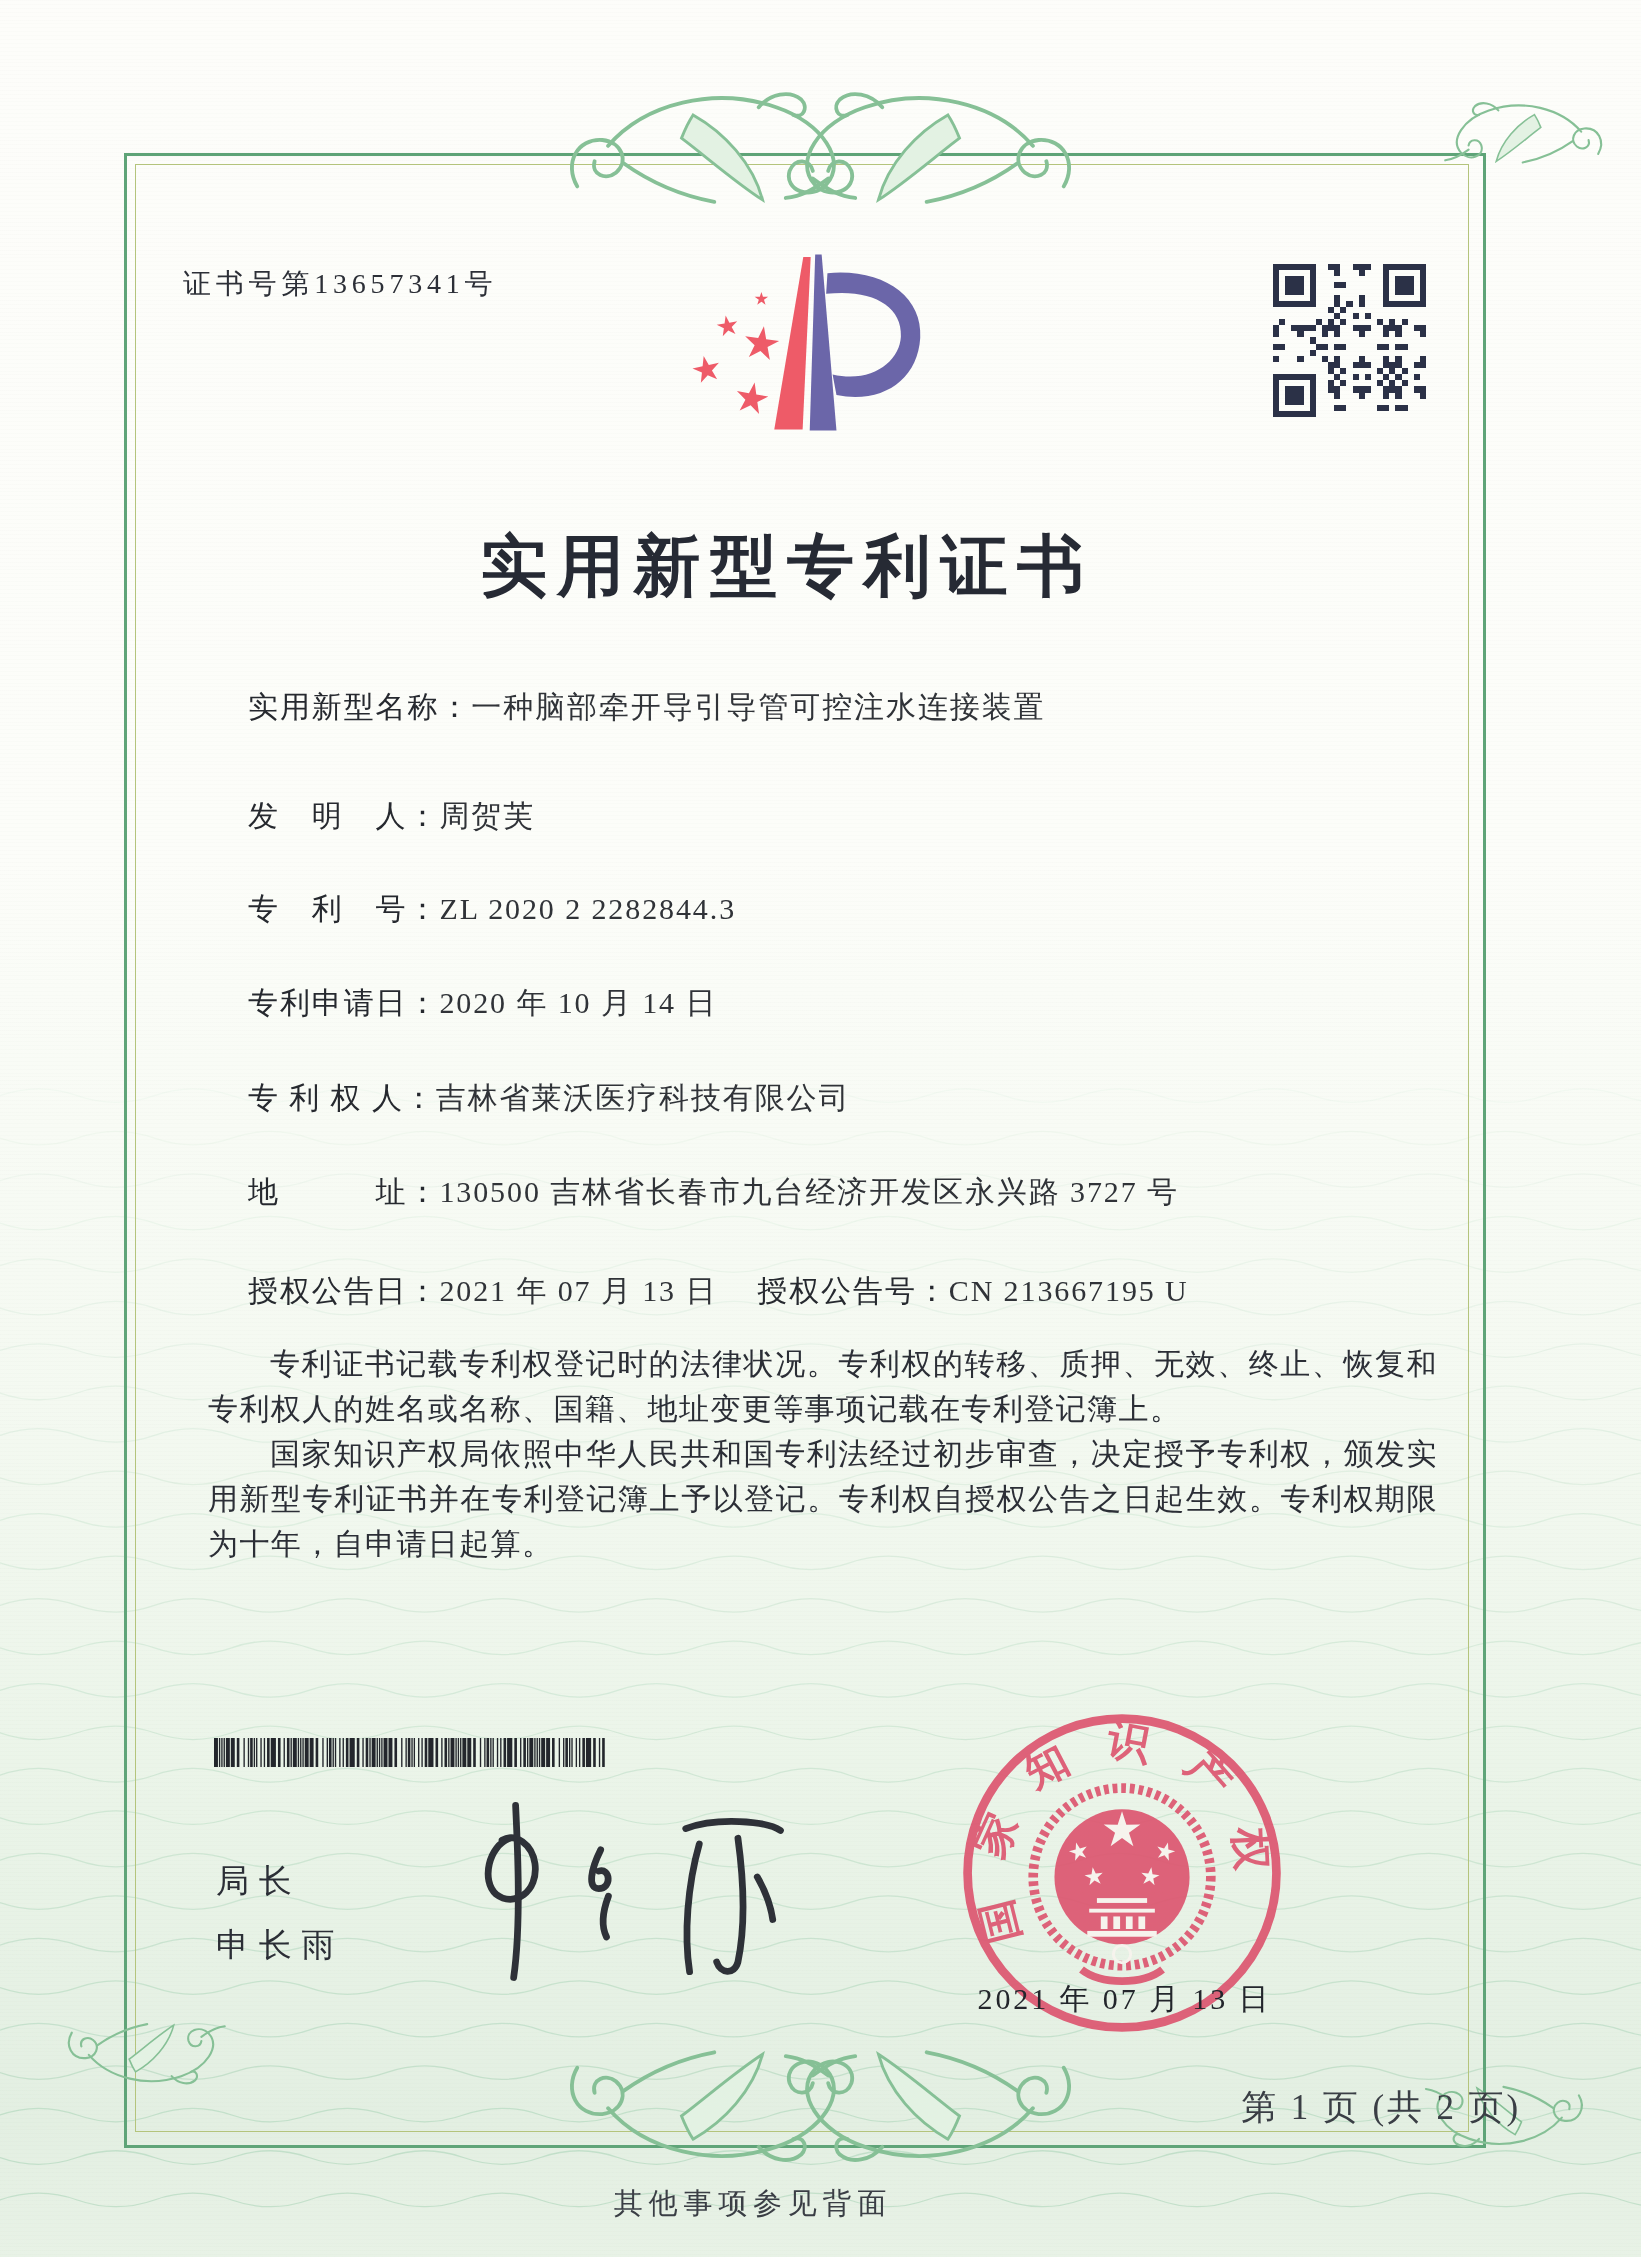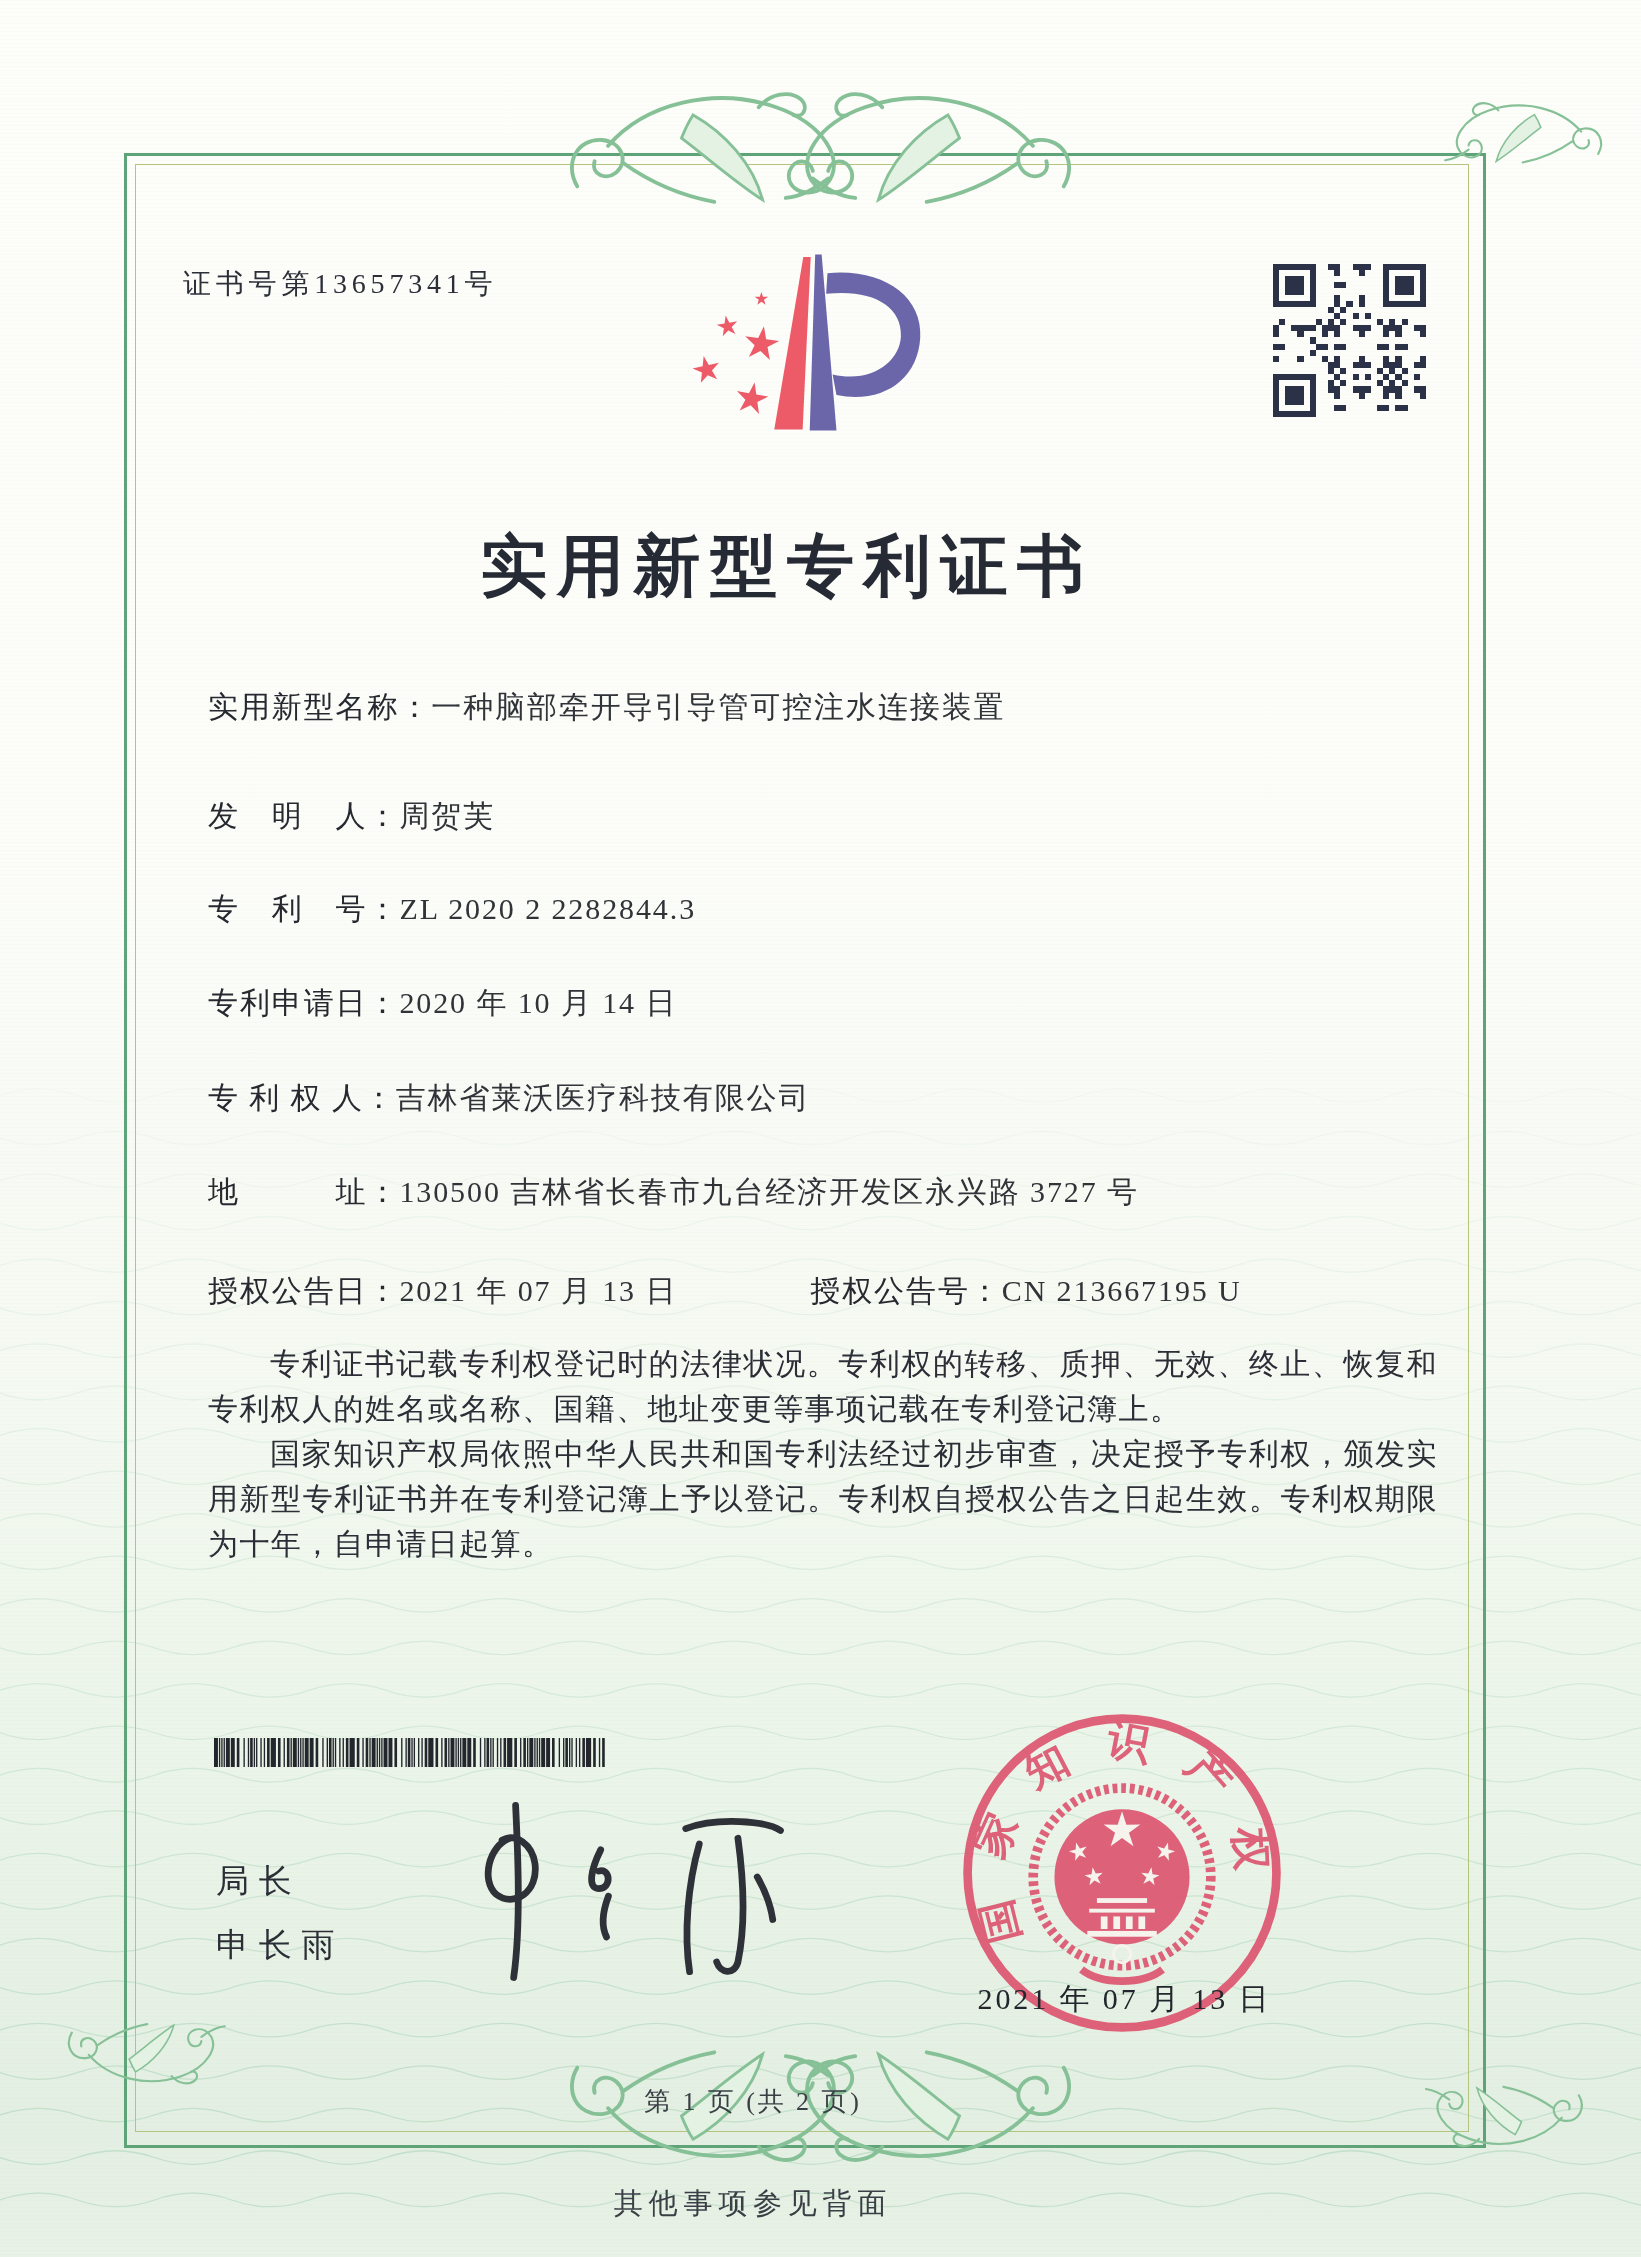--- a/index.html
+++ b/index.html
@@ -32,21 +32,21 @@
   .logo{position:absolute;left:676px;top:241px;z-index:3;}
   .qr{position:absolute;left:1273px;top:264px;z-index:3;}
   .title{
     position:absolute;left:14.5px;top:521px;width:1545px;z-index:3;
     text-align:center;font-size:67px;font-weight:700;letter-spacing:9.7px;color:#262a34;
   }
   .field-row{
     position:absolute;left:208px;z-index:3;white-space:nowrap;
     font-size:30px;color:#2b2e36;letter-spacing:1.9px;
   }
-  .field-row .lbl{color:#26292f;}
+  .field-row .lbl{color:#26292f;margin-left:40px;}
   .field-row .val{color:#303338;}
   .grant-no{margin-left:133px;font-family:Liberation Serif, serif;}
   .body-text{
     position:absolute;left:208px;top:1341px;width:1230px;z-index:3;
     font-size:30px;line-height:45px;color:#2b2e36;letter-spacing:1.4px;
     text-align:justify;
   }
   .body-text p{margin:0;text-indent:62px;}
   .barcode{position:absolute;left:214px;top:1738px;z-index:3;}
   .director-title{position:absolute;left:216px;top:1859px;z-index:3;font-size:33px;letter-spacing:9.7px;color:#2b2e36;}
@@ -54,21 +54,21 @@
   .signature{position:absolute;left:446px;top:1788px;z-index:4;}
   .sig-s{fill:none;stroke:#2e3138;stroke-width:7;stroke-linecap:round;stroke-linejoin:round;}
   .seal{position:absolute;left:956px;top:1707px;z-index:4;opacity:0.92;}
   .seal-ring-text{fill:#dd5670;font-size:44px;font-weight:700;letter-spacing:36px;font-family:"Liberation Serif","DejaVu Serif",serif;}
   .seal-date{
     position:absolute;left:970px;top:1979px;width:309px;z-index:5;
     text-align:center;font-size:30px;letter-spacing:2.9px;color:#23262c;
   }
   .page-num{
     position:absolute;left:0;top:2084px;width:1506px;z-index:3;
-    text-align:center;font-size:26px;letter-spacing:2.9px;color:#3a3e45;
+    text-align:right;font-size:35px;letter-spacing:2.9px;color:#3a3e45;padding-left:15px;
   }
   .back-note{
     position:absolute;left:0;top:2184px;width:1506px;z-index:3;
     text-align:center;font-size:29px;letter-spacing:5.8px;color:#3a3e45;
   }
 </style>
 </head>
 <body>
 
 <div class="page">

